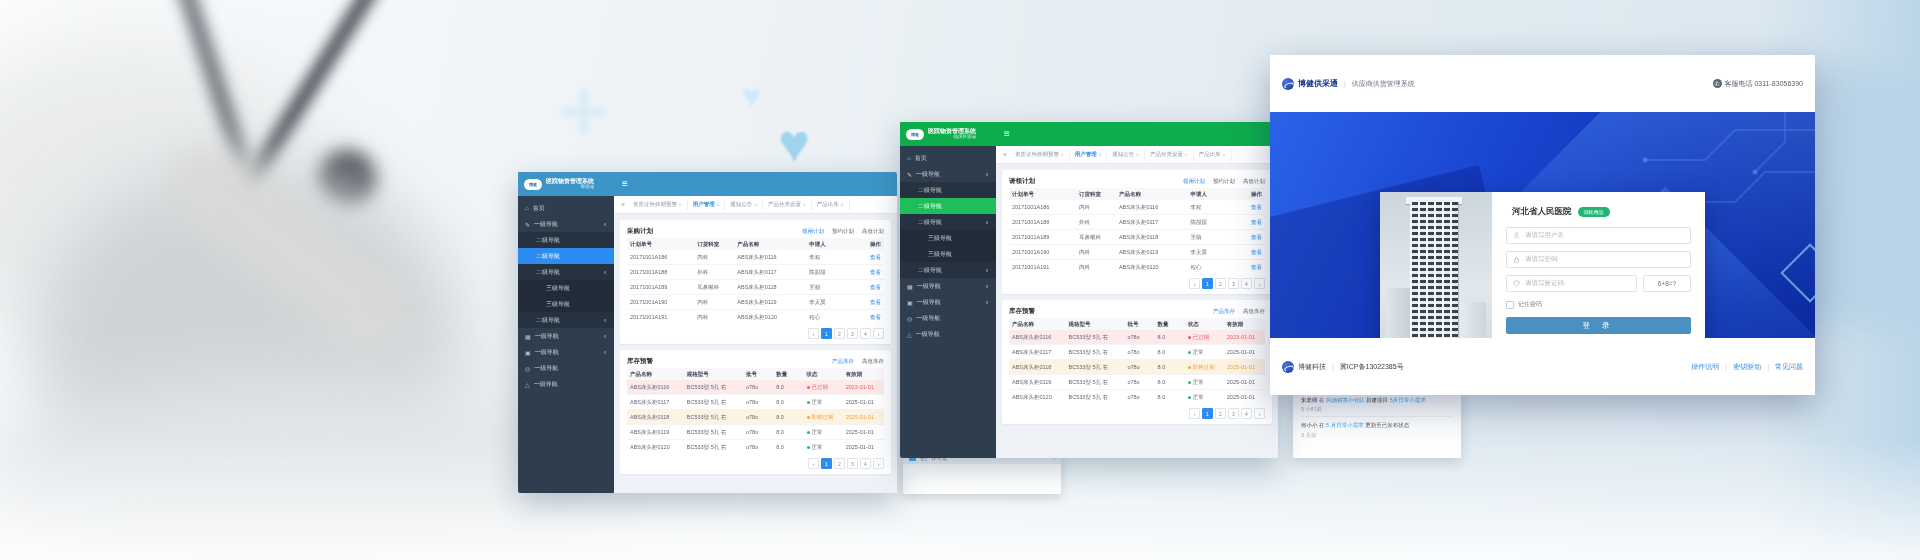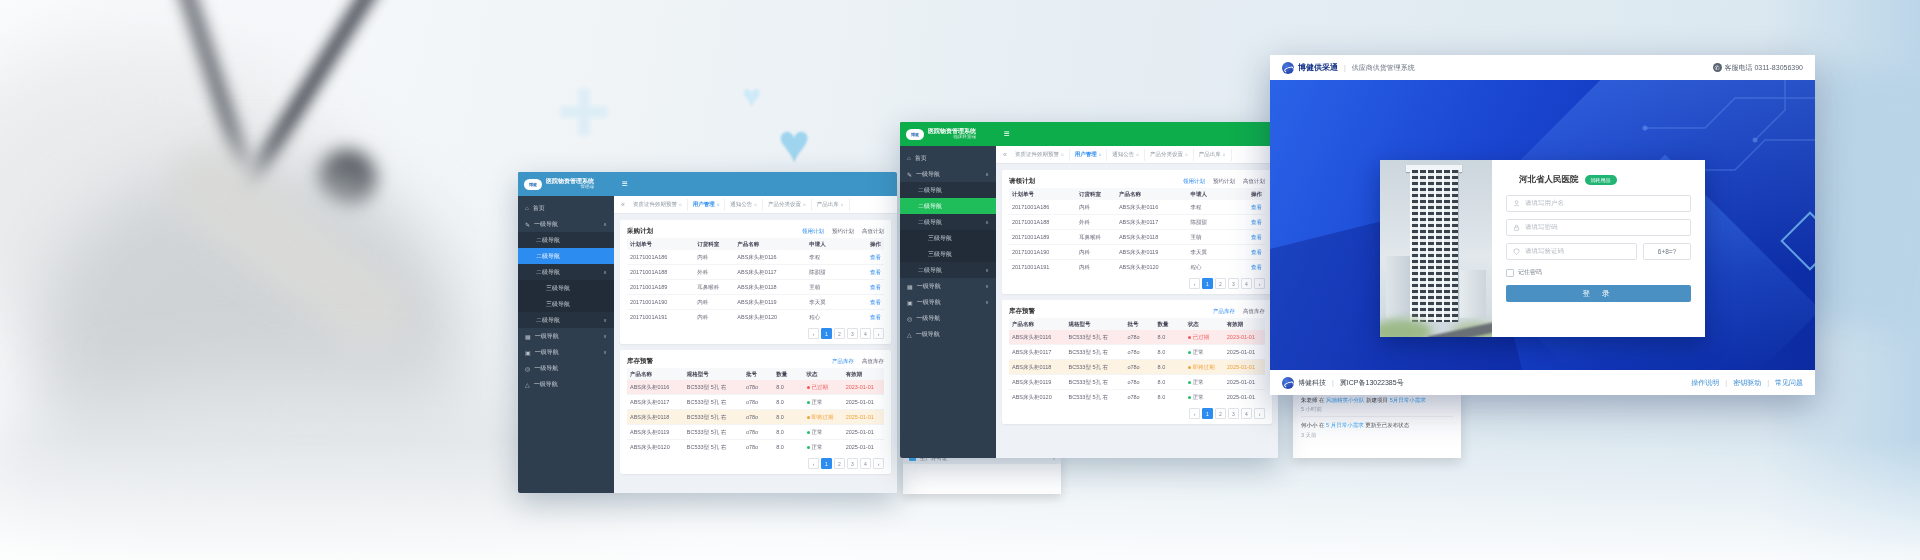--- a/index.html
+++ b/index.html
@@ -74,21 +74,21 @@
   .st-expired .dotb{background:#f05b5b;} .st-expired{color:#f05b5b;}
   .st-warning .dotb{background:#f0a33c;} .st-warning{color:#f0a33c;}
   .st-normal .dotb{background:#22c06a;} .st-normal{color:#667;}
   .date.expired{color:#f05b5b;} .date.warning{color:#f0a33c;}
   .pager{display:flex;justify-content:flex-end;gap:2px;padding:4px 0 2px;font-size:5px;color:#889;}
   .pg{min-width:9px;height:9px;border:1px solid #dfe3e8;border-radius:1px;display:flex;align-items:center;justify-content:center;background:#fff;cursor:pointer;}
   .pg.active{background:#2d8cf0;border-color:#2d8cf0;color:#fff;}
 
   
   #login{position:absolute;left:1270px;top:55px;width:545px;height:340px;z-index:40;background:#fff;box-shadow:0 12px 35px rgba(20,40,90,.35);display:flex;flex-direction:column;font-size:7px;}
-  .lg-head,.lg-foot{height:25px;flex:none;display:flex;align-items:center;padding:0 12px;background:#fff;}
+  .lg-head,.lg-foot{height:25px;flex:none;display:flex;align-items:center;padding:16px 12px;background:#fff;}
   .lg-logo{width:12px;height:12px;border-radius:50%;background:radial-gradient(circle at 35% 35%,#4a7ae0,#16309b);position:relative;flex:none;margin-right:4px;}
   .lg-logo::after{content:"";position:absolute;left:2px;top:5px;width:8px;height:3px;border-radius:50%;border:1px solid #fff;border-bottom-color:transparent;transform:rotate(-20deg);}
   .lg-brand{font-weight:bold;color:#0f2f86;font-size:8px;}
   .lg-sep{margin:0 6px;color:#c8ccd4;}
   .lg-product{color:#6a7380;}
   .lg-phone{margin-left:auto;display:flex;align-items:center;gap:3px;color:#5a6370;}
   .ic-phone{width:9px;height:9px;border-radius:50%;background:#5a6370;color:#fff;font-size:6px;display:flex;align-items:center;justify-content:center;}
   .lg-main{flex:1;position:relative;overflow:hidden;background:linear-gradient(115deg,#2a63e8 0%,#1b47d2 35%,#0f33b4 70%,#0c2ba0 100%);}
   .deco{position:absolute;pointer-events:none;}
   .deco-band1{right:-80px;top:-40px;width:360px;height:360px;background:linear-gradient(135deg,rgba(98,156,255,.5),rgba(30,80,220,0) 60%);transform:rotate(45deg);}
@@ -100,21 +100,21 @@
   .lg-building{width:112px;flex:none;position:relative;background:linear-gradient(180deg,#ccd6dd,#e2e8ec 55%,#cdd7dd);overflow:hidden;}
   .bld-tower{position:absolute;left:30px;top:10px;width:48px;height:152px;background:repeating-linear-gradient(180deg,#39434d 0 3px,#e8edf0 3px 6px);box-shadow:1px 0 0 #aeb9c1;}
   .bld-tower::after{content:"";position:absolute;inset:0;background:repeating-linear-gradient(90deg,rgba(255,255,255,.95) 0 2px,rgba(255,255,255,0) 2px 8px);}
   .bld-cap{position:absolute;left:26px;top:5px;width:56px;height:7px;background:#f2f5f7;box-shadow:0 1px 1px #9daab3;}
   .bld-annex{position:absolute;left:6px;top:96px;width:24px;height:62px;background:linear-gradient(90deg,#dfe6ea,#c6d0d7);}
   .bld-annex2{position:absolute;left:80px;top:110px;width:26px;height:48px;background:linear-gradient(90deg,#e6ebee,#cdd6dc);}
   .bld-green{position:absolute;left:-8px;bottom:-8px;width:60px;height:26px;background:#9cba89;border-radius:50%;filter:blur(4px);}
   .bld-green2{position:absolute;right:-10px;bottom:-6px;width:50px;height:20px;background:#a8c094;border-radius:50%;filter:blur(4px);}
   .bld-road{position:absolute;right:-6px;bottom:-2px;width:70px;height:10px;background:#6b7077;transform:rotate(-12deg);filter:blur(1px);}
   .lg-form{flex:1;padding:12px 14px 0;display:flex;flex-direction:column;}
-  .lg-title-row{display:flex;align-items:center;gap:6px;margin:2px 13px 9px;}
+  .lg-title-row{display:flex;align-items:center;gap:6px;margin:2px 6px 9px;}
   .lg-hospital{font-size:8.5px;font-weight:bold;color:#333;}
   .lg-badge{background:#21b573;color:#fff;font-size:5px;padding:2px 6px;border-radius:7px;}
   .inp{height:15px;border:1px solid #dfe3e8;border-radius:2px;display:flex;align-items:center;gap:5px;padding:0 6px;color:#b4bac2;font-size:6.5px;margin-bottom:7px;background:#fff;}
   .inp svg,.cap-box svg{flex:none;}
   .cap-row{display:flex;gap:6px;}
   .cap-row .inp{flex:1;}
   .cap-box{width:46px;height:15px;border:1px solid #dfe3e8;border-radius:2px;display:flex;align-items:center;justify-content:center;color:#6a7380;font-size:6.5px;flex:none;}
   .remember{display:flex;align-items:center;gap:4px;color:#7a838f;font-size:6px;margin:1px 0 8px;}
   .chk{width:6px;height:6px;border:1px solid #c6ccd4;border-radius:1px;background:#fff;flex:none;}
   .lg-btn{height:17px;background:#4a90c2;color:#fff;display:flex;align-items:center;justify-content:center;font-size:7.5px;letter-spacing:5px;border-radius:2px;cursor:pointer;}

